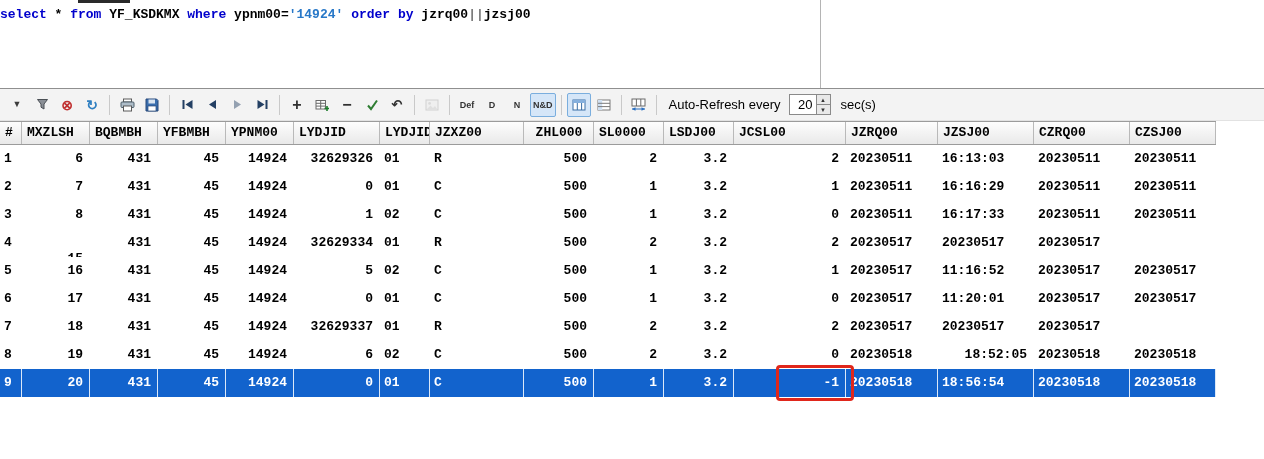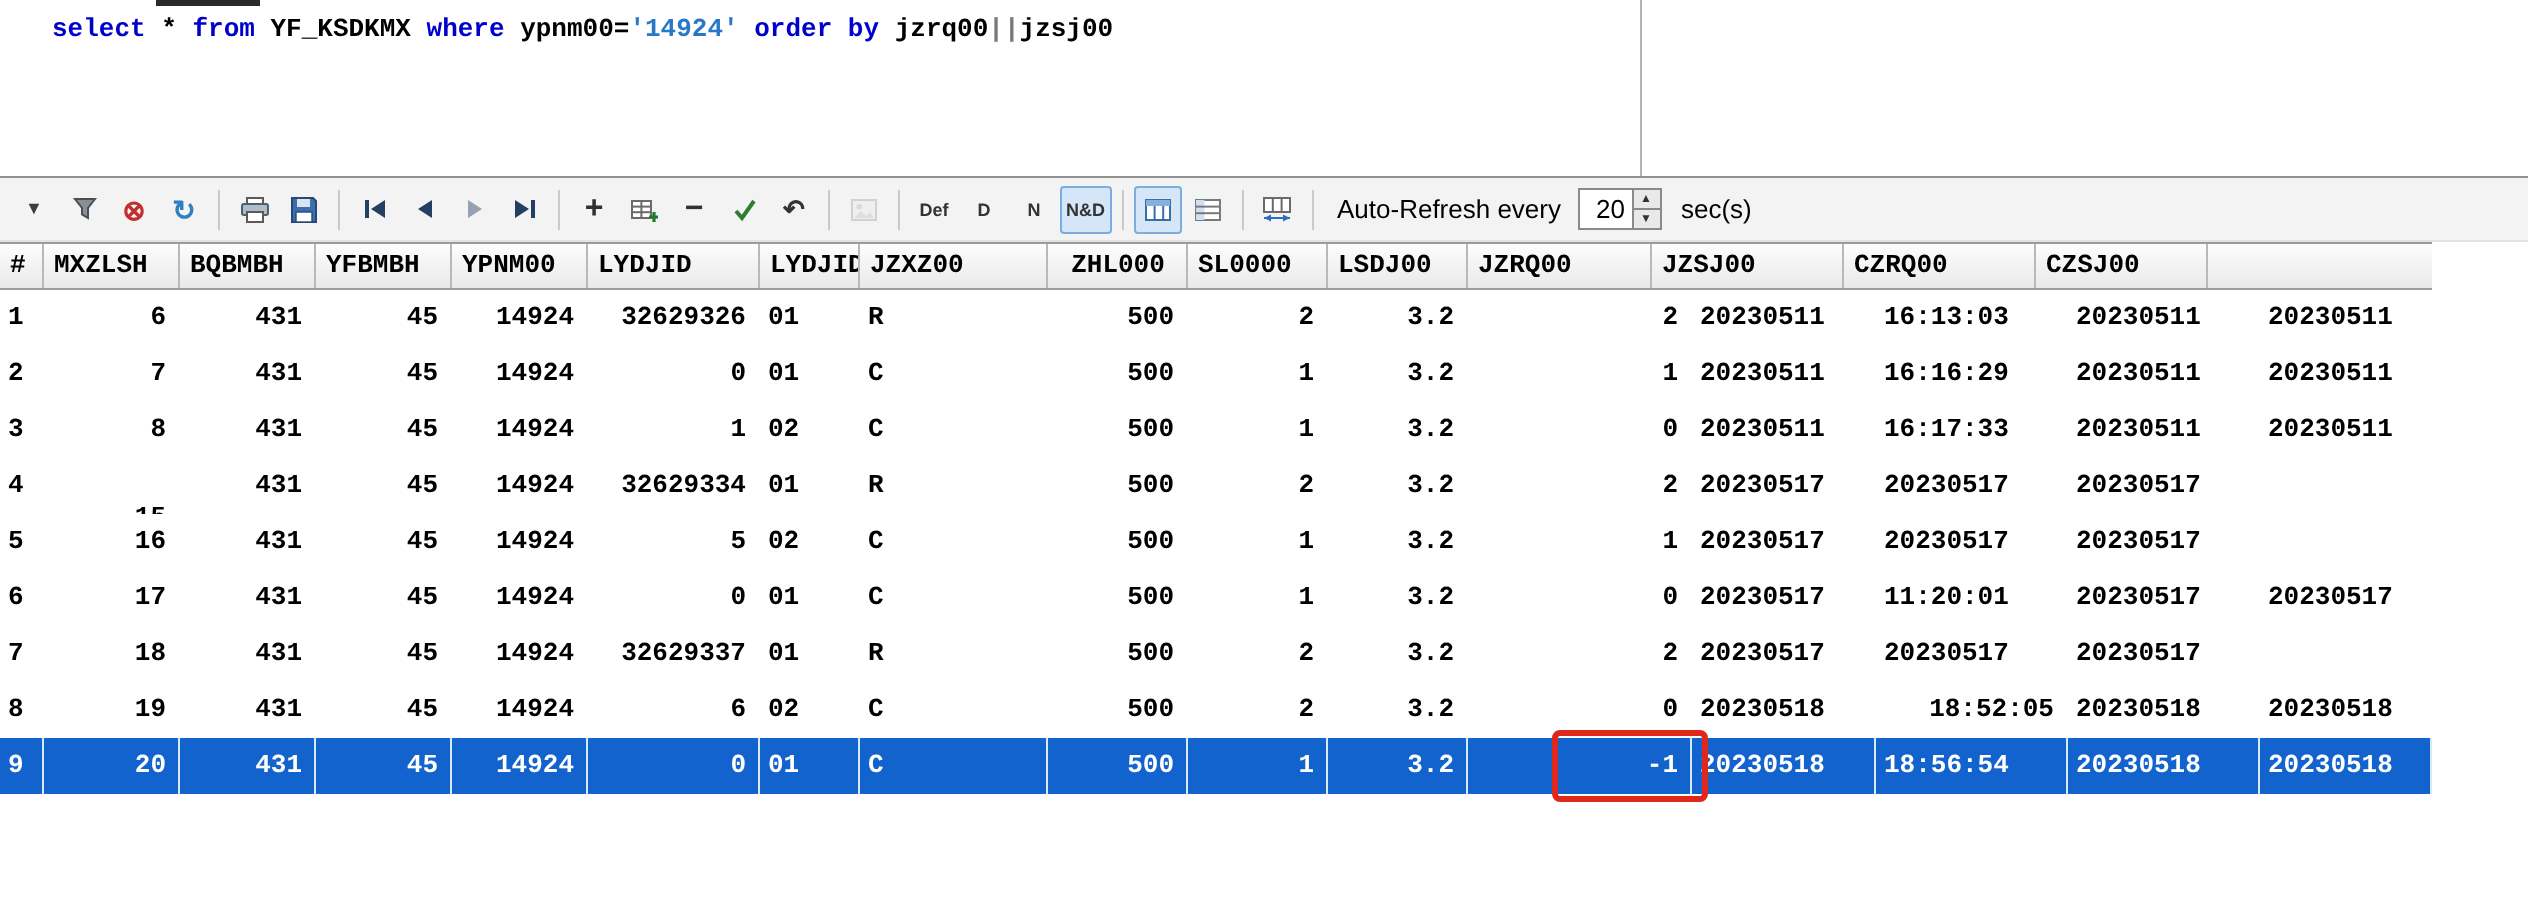--- a/index.html
+++ b/index.html
@@ -3,21 +3,21 @@
 <meta charset="utf-8">
 <style>
   * { margin:0; padding:0; box-sizing:border-box; }
   html,body { background:#ffffff; }
   body { width:1264px; height:459px; font-family:"Liberation Sans", sans-serif; }
   .screen { position:relative; width:1264px; height:459px; background:#fff; overflow:hidden; }
 
   
   .editor { position:relative; height:89px; background:#fff; border-bottom:1px solid #8f8f8f; }
   .frag { position:absolute; left:78px; top:0; width:52px; height:3px; background:#2a2a2a; }
-  .sqlline { position:absolute; left:26px; top:7px; font:bold 13px "Liberation Mono", monospace; white-space:pre; }
+  .sqlline { position:absolute; left:0; top:7px; font:bold 13px "Liberation Mono", monospace; white-space:pre; }
   .tok-keyword { color:var(--kw,#0000cc); }
   .tok-plain   { color:#000; }
   .tok-string  { color:var(--str,#2878c8); }
   .tok-operator{ color:var(--op,#7a7a7a); }
   .vdiv { position:absolute; left:820px; top:0; width:1px; height:88px; background:#b4b4b4; }
 
   
   .toolbar { height:32px; background:#f3f3f3; border-bottom:1px solid #e2e2e2; display:flex; align-items:center; padding:0 5px; gap:1px; }
   .tbtn { min-width:24px; height:24px; display:flex; align-items:center; justify-content:center; border:1px solid transparent; border-radius:2px; background:transparent; cursor:pointer; padding:0 2px; }
   .tbtn.active { background:#d5e6f8; border-color:#7aaede; }
@@ -202,20 +202,21 @@
         <div class="hcell" style="width: 68px;">MXZLSH</div>
         <div class="hcell" style="width: 68px;">BQBMBH</div>
         <div class="hcell" style="width: 68px;">YFBMBH</div>
         <div class="hcell" style="width: 68px;">YPNM00</div>
         <div class="hcell" style="width: 86px;">LYDJID</div>
         <div class="hcell" style="width: 50px;">LYDJID</div>
         <div class="hcell" style="width: 94px;">JZXZ00</div>
         <div class="hcell" style="width: 70px; text-align: center;">ZHL000</div>
         <div class="hcell" style="width: 70px;">SL0000</div>
         <div class="hcell" style="width: 70px;">LSDJ00</div>
+        <div class="hcell" style="width: 112px;">JCSL00</div>
         <div class="hcell" style="width: 92px;">JZRQ00</div>
         <div class="hcell" style="width: 96px;">JZSJ00</div>
         <div class="hcell" style="width: 96px;">CZRQ00</div>
         <div class="hcell" style="width: 86px;">CZSJ00</div>
       </div>
     <div class="gbody">
         <div class="grow">
           <div class="gcell" style="width: 22px;">1</div>
           <div class="gcell r" style="width: 68px;">6</div>
           <div class="gcell r" style="width: 68px;">431</div>
@@ -293,20 +294,21 @@
           <div class="gcell r" style="width: 68px;">45</div>
           <div class="gcell r" style="width: 68px;">14924</div>
           <div class="gcell r" style="width: 86px;">5</div>
           <div class="gcell" style="width: 50px;">02</div>
           <div class="gcell" style="width: 94px;">C</div>
           <div class="gcell r" style="width: 70px;">500</div>
           <div class="gcell r" style="width: 70px;">1</div>
           <div class="gcell r" style="width: 70px;">3.2</div>
           <div class="gcell r" style="width: 112px;">1</div>
           <div class="gcell" style="width: 92px;">20230517</div>
+          <div class="gcell" style="width: 96px;">11:16:52</div>
           <div class="gcell" style="width: 96px;">20230517</div>
           <div class="gcell" style="width: 86px;">20230517</div>
         </div>
         <div class="grow">
           <div class="gcell" style="width: 22px;">6</div>
           <div class="gcell r" style="width: 68px;">17</div>
           <div class="gcell r" style="width: 68px;">431</div>
           <div class="gcell r" style="width: 68px;">45</div>
           <div class="gcell r" style="width: 68px;">14924</div>
           <div class="gcell r" style="width: 86px;">0</div>

